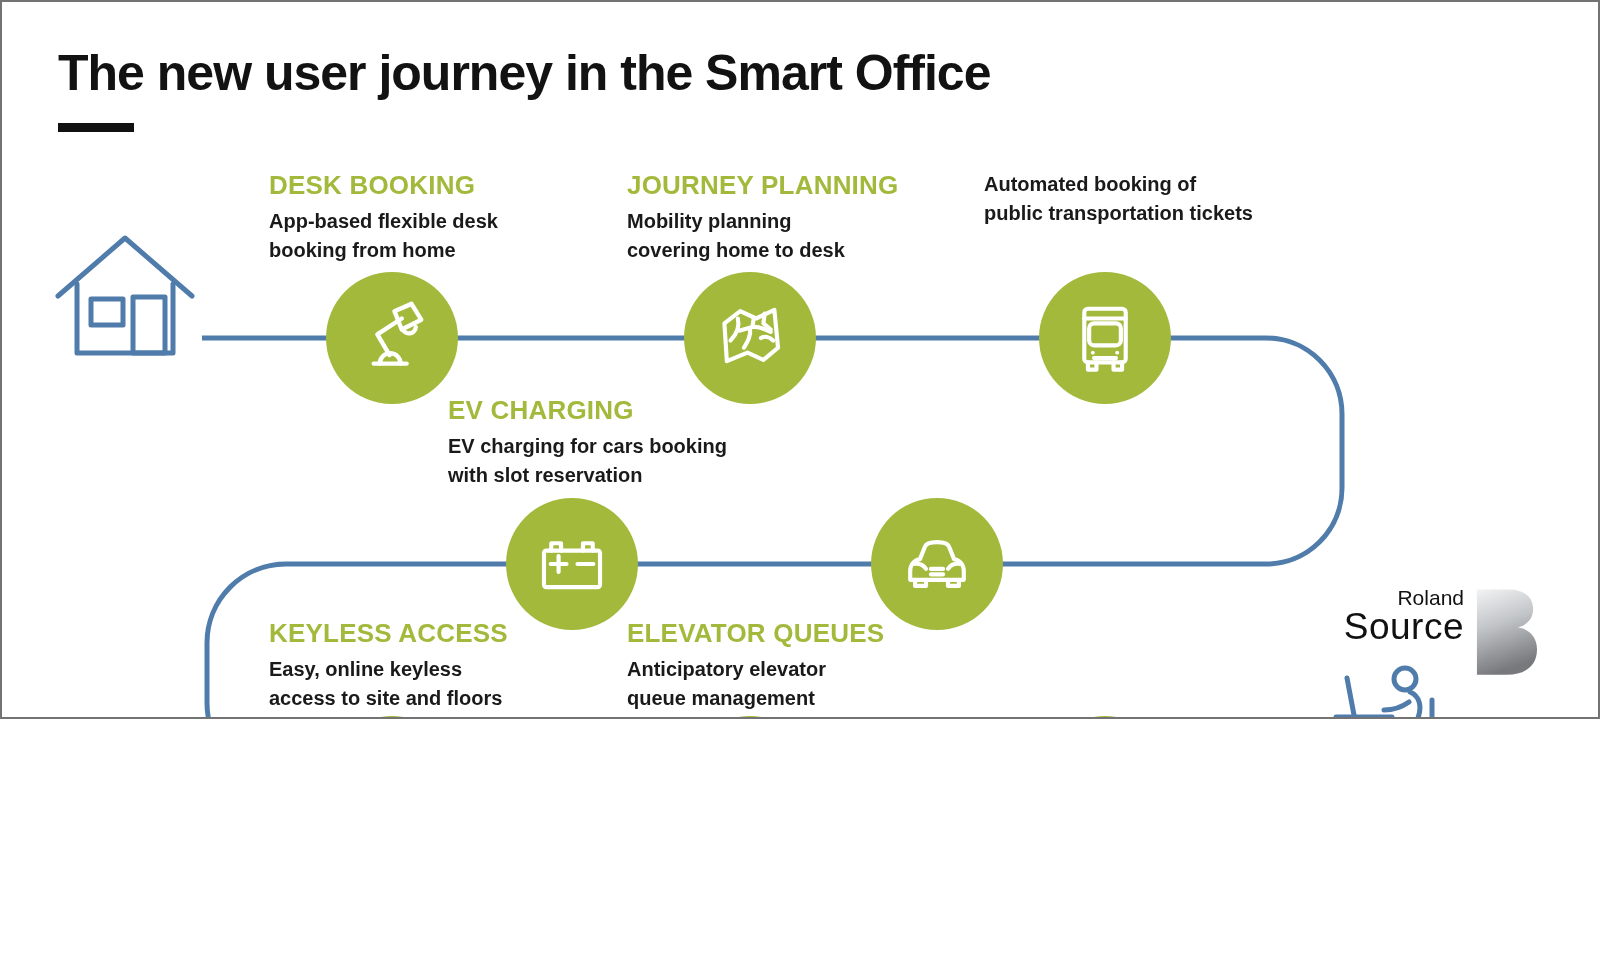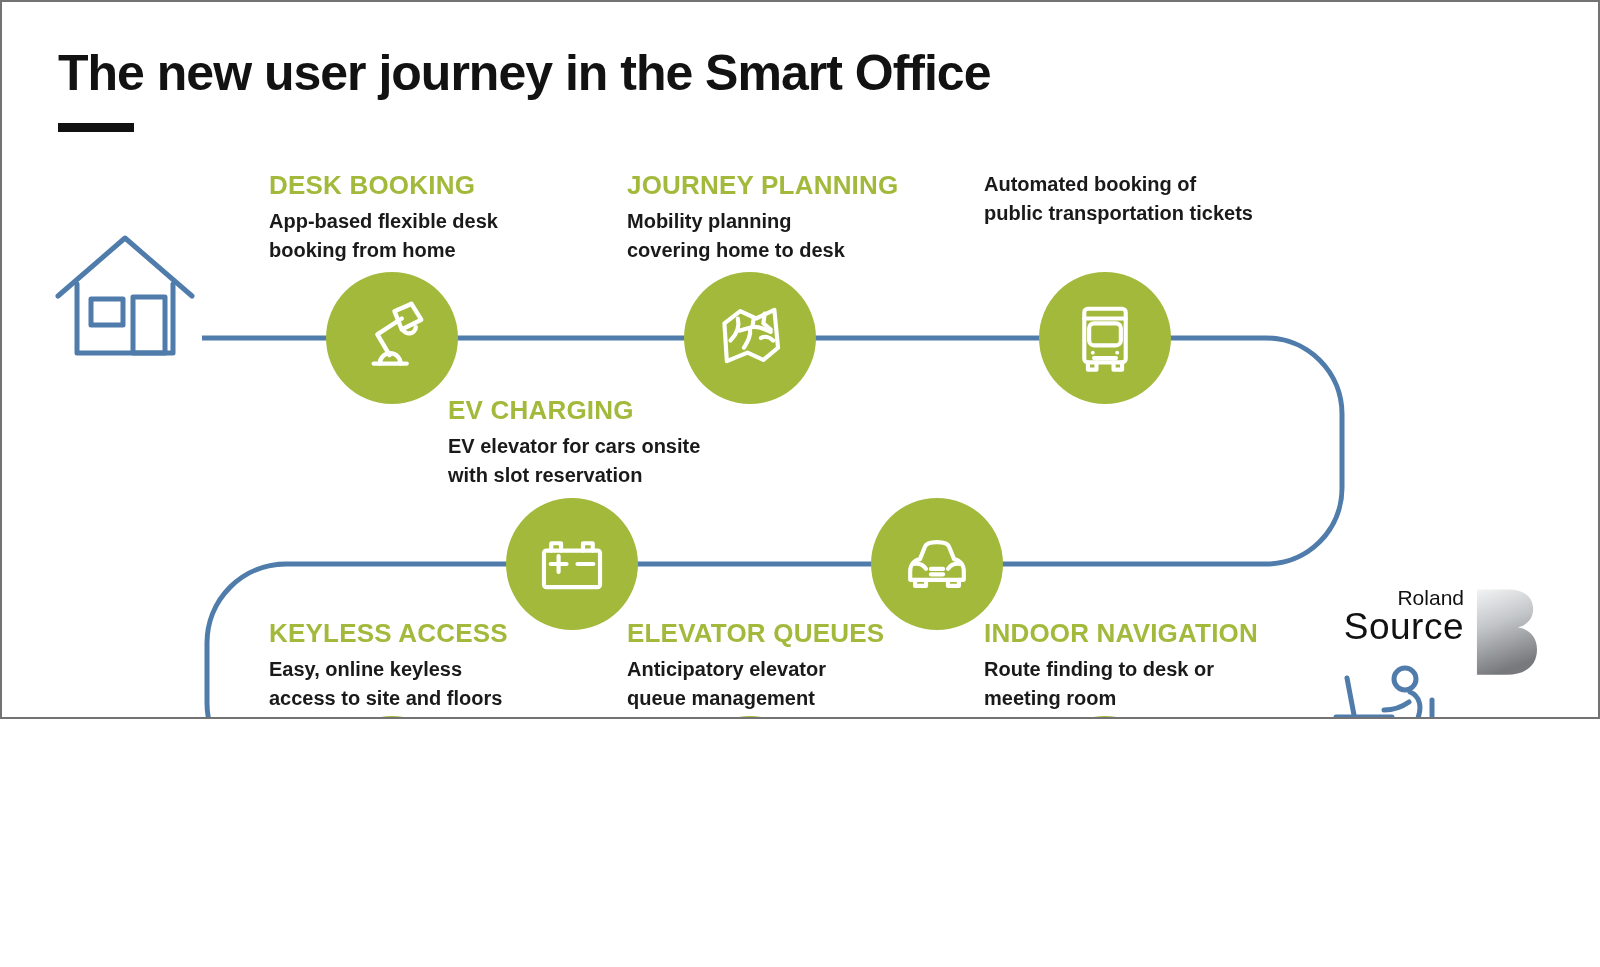--- a/index.html
+++ b/index.html
@@ -126,21 +126,21 @@
       <circle cx="22" cy="44" r="1.6" fill="#fff" stroke="none"></circle>
       <circle cx="42" cy="44" r="1.6" fill="#fff" stroke="none"></circle>
       <path d="M23 48.5 H41"></path>
       <path d="M18 52 v6 h7 v-6"></path>
       <path d="M39 52 v6 h7 v-6"></path>
     </svg>
   </div>
 
   <div class="step-text s4t">
     <div class="step-head">EV CHARGING</div>
-    <div class="step-desc">EV elevator for cars onsite
+    <div class="step-desc">EV charging for cars booking
 with slot reservation</div>
   </div>
   <div class="circle s4c">
     <svg viewBox="0 0 64 64" fill="none" stroke="#fff" stroke-width="3.4" stroke-linecap="round" stroke-linejoin="round">
       <rect x="9" y="21" width="46" height="30" rx="2"></rect>
       <path d="M15 21 v-6 h8 v6"></path>
       <path d="M41 21 v-6 h8 v6"></path>
       <path d="M14.5 32 h13 M21 25.5 v13"></path>
       <path d="M36.5 32 h13"></path>
     </svg>
@@ -178,25 +178,20 @@
   <div class="circle s7c">
     <svg viewBox="0 0 64 64" fill="none" stroke="#fff" stroke-width="3.6" stroke-linecap="round" stroke-linejoin="round">
       <path d="M17 9 H47 M17 55 H47"></path>
       <path d="M21 13 V18 L32 32 L21 46 V51"></path>
       <path d="M43 13 V18 L32 32 L43 46 V51"></path>
       <path d="M26.5 18 H37.5 L32 24.5 Z"></path>
       <path d="M25 47 C27 43 29 41 32 39 C35 41 37 43 39 47"></path>
     </svg>
   </div>
 
-  <div class="step-text s8t">
-    <div class="step-head">INDOOR NAVIGATION</div>
-    <div class="step-desc">Route finding to desk or
-meeting room</div>
-  </div>
   <div class="circle s8c">
     <svg viewBox="0 0 64 64" fill="none" stroke="#fff" stroke-width="3.4" stroke-linecap="round" stroke-linejoin="round">
       <g transform="rotate(45 32 30)">
         <ellipse cx="32" cy="9" rx="10" ry="3.5"></ellipse>
         <path d="M22 9 L20 19 M42 9 L44 19"></path>
         <ellipse cx="32" cy="22.5" rx="14" ry="4.5"></ellipse>
         <path d="M32 27 V46"></path>
       </g>
     </svg>
   </div>

